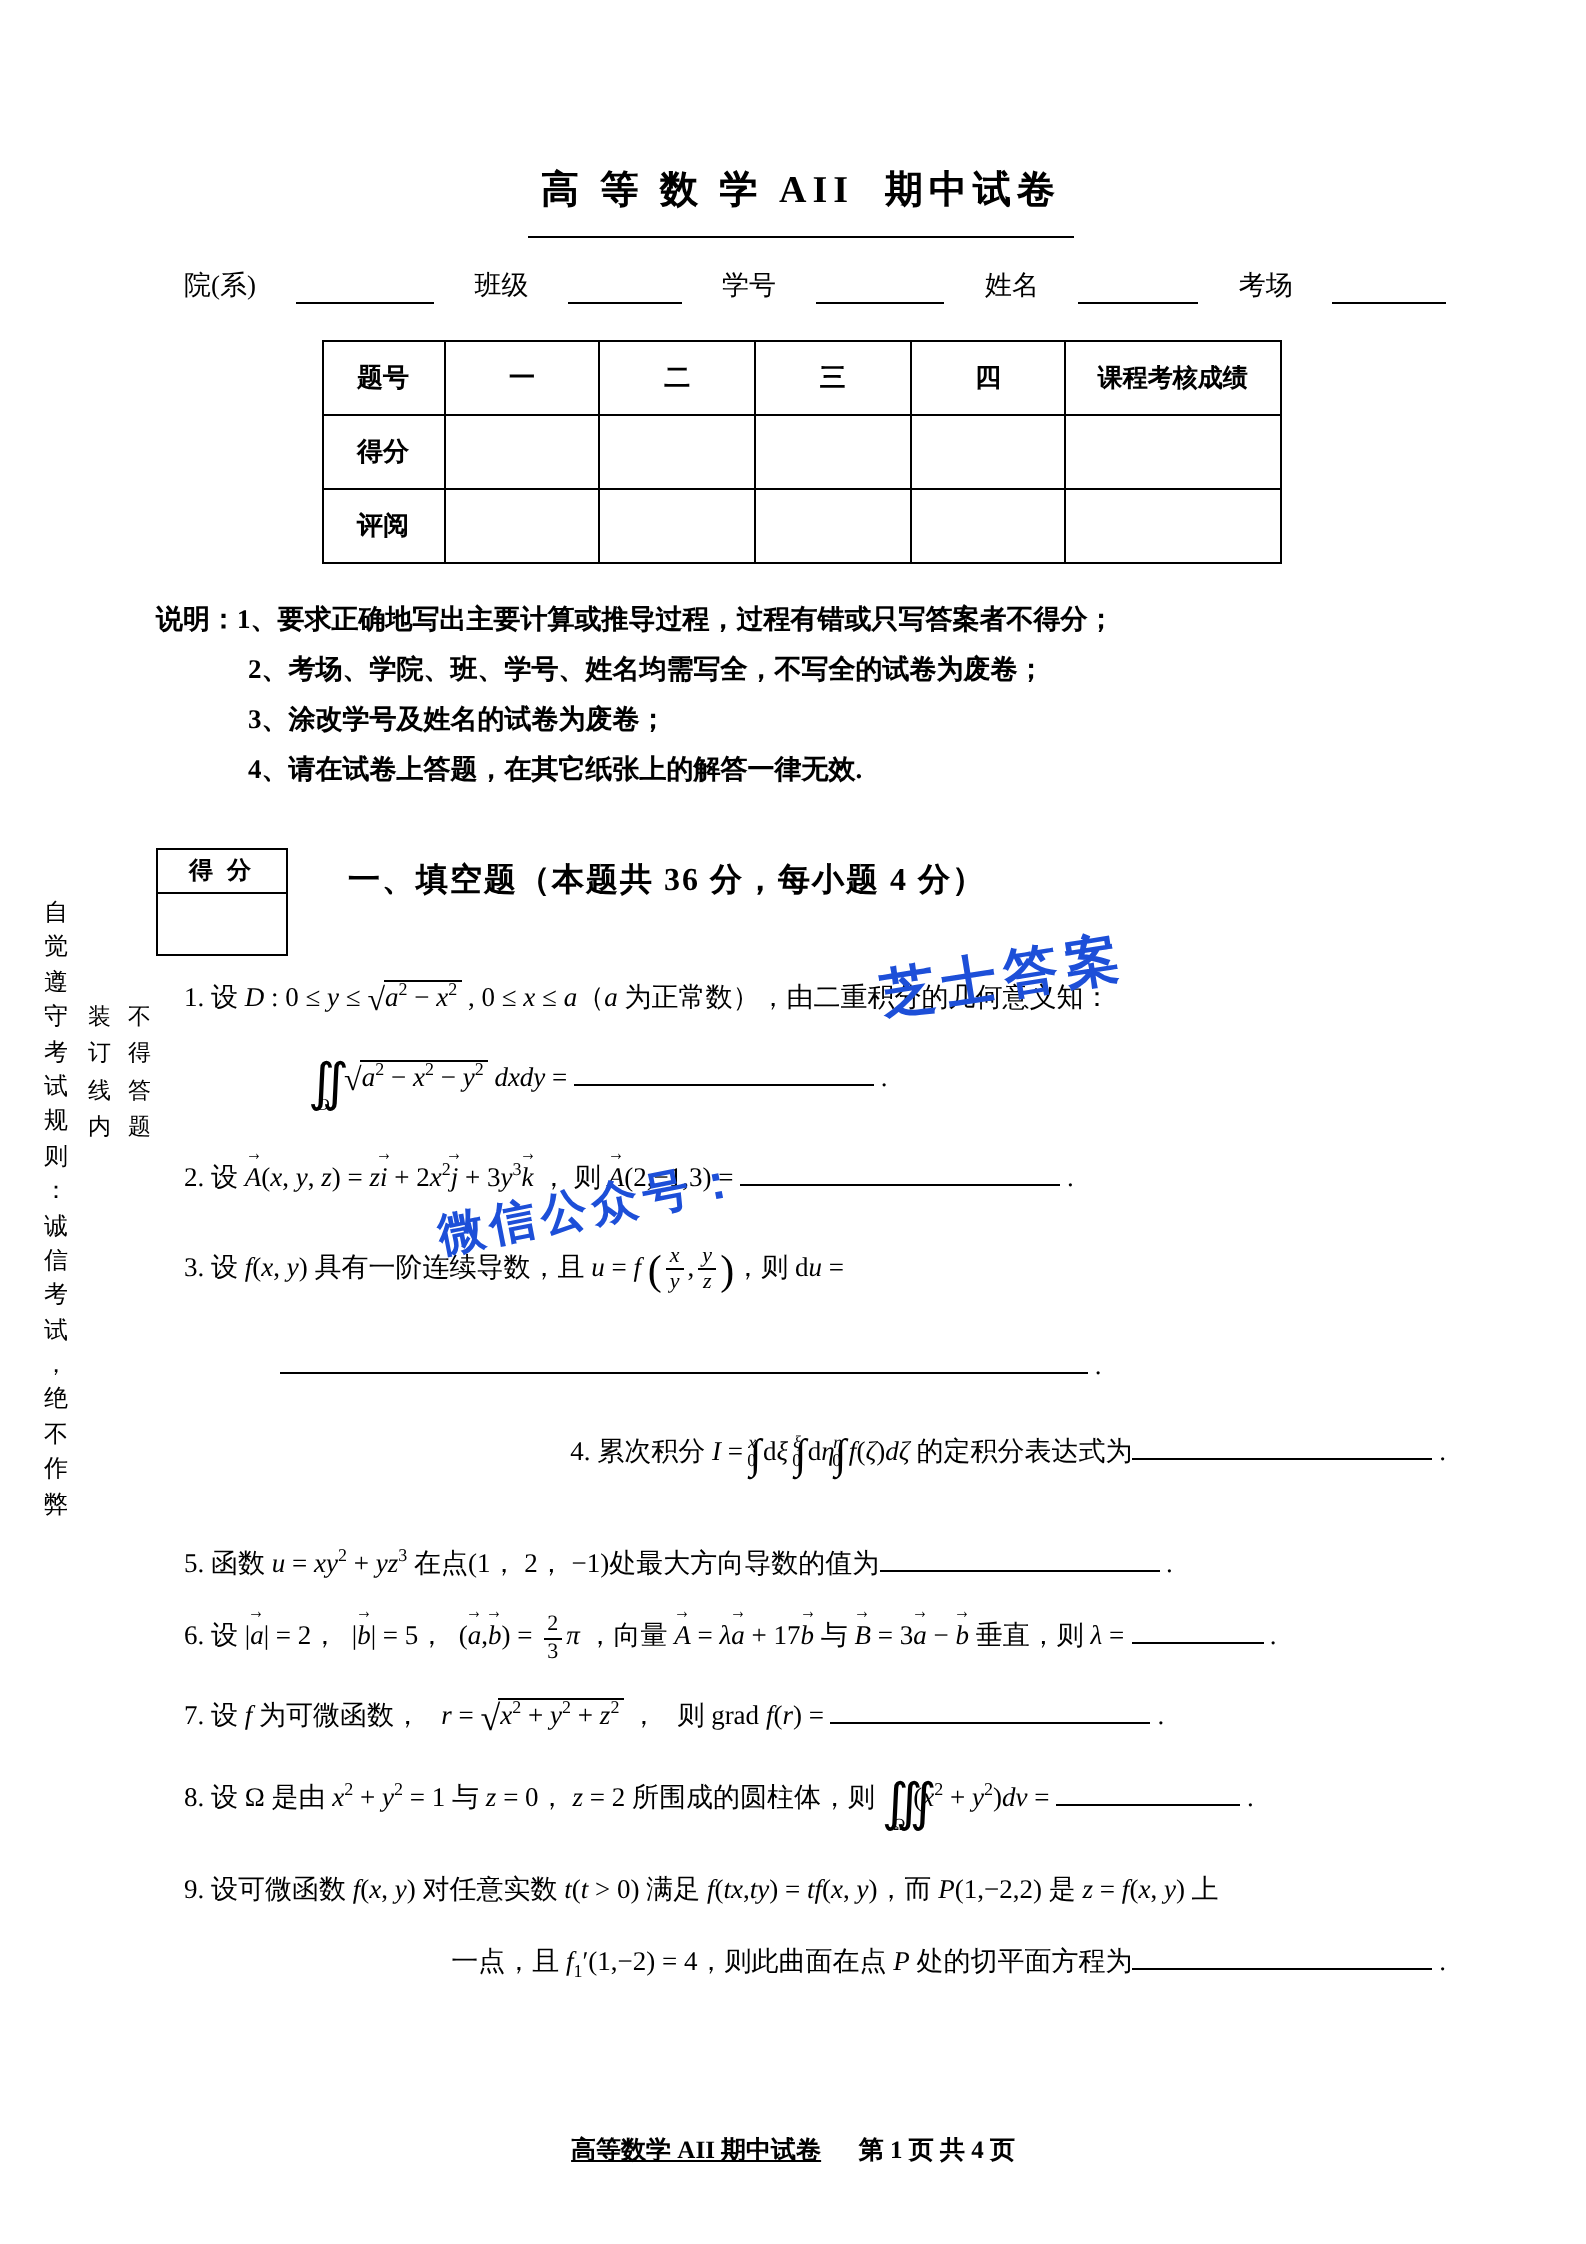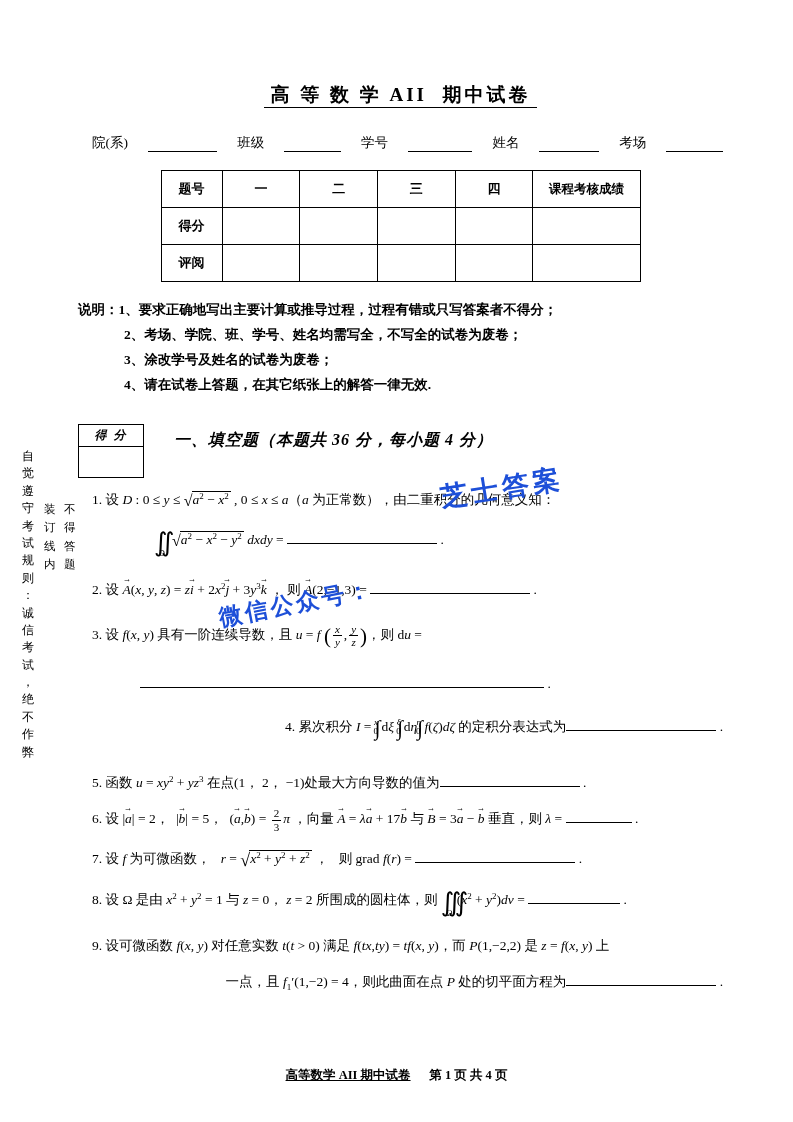--- a/index.html
+++ b/index.html
@@ -26,21 +26,21 @@
     letter-spacing:1px;
     margin-top:22px;
   }
   .title2{
     text-align:center;
     font-weight:bold;
     font-size:19px;
     letter-spacing:3px;
     margin-top:22px;
   }
-  .title2 .u{ border-bottom:1.3px solid #000; padding:0 6px 2px 6px;}
+  .title2 .u{ border-bottom:1.3px solid #000; padding:0 6px 12px 6px;}
   .idline{
     margin-top:26px;
     font-size:13.5px;
     display:flex;
     align-items:flex-end;
     padding-left:14px;
     gap:20px;
   }
   .idline .lbl{white-space:nowrap;}
   .idline .blank{
@@ -83,21 +83,20 @@
     letter-spacing:2px;
   }
   .scorebox .bd{
     border:1.2px solid #000;border-top:none;
     height:30px;
   }
   .sec1row{
     position:relative;
     margin-top:26px;
     height:56px;
-    font-style:italic;
   }
   .sec1title{
     position:absolute;
     left:96px; top:6px;
     font-size:16px;
     font-weight:bold;
     letter-spacing:1px;
   }
   .q{
     font-size:13.5px;

